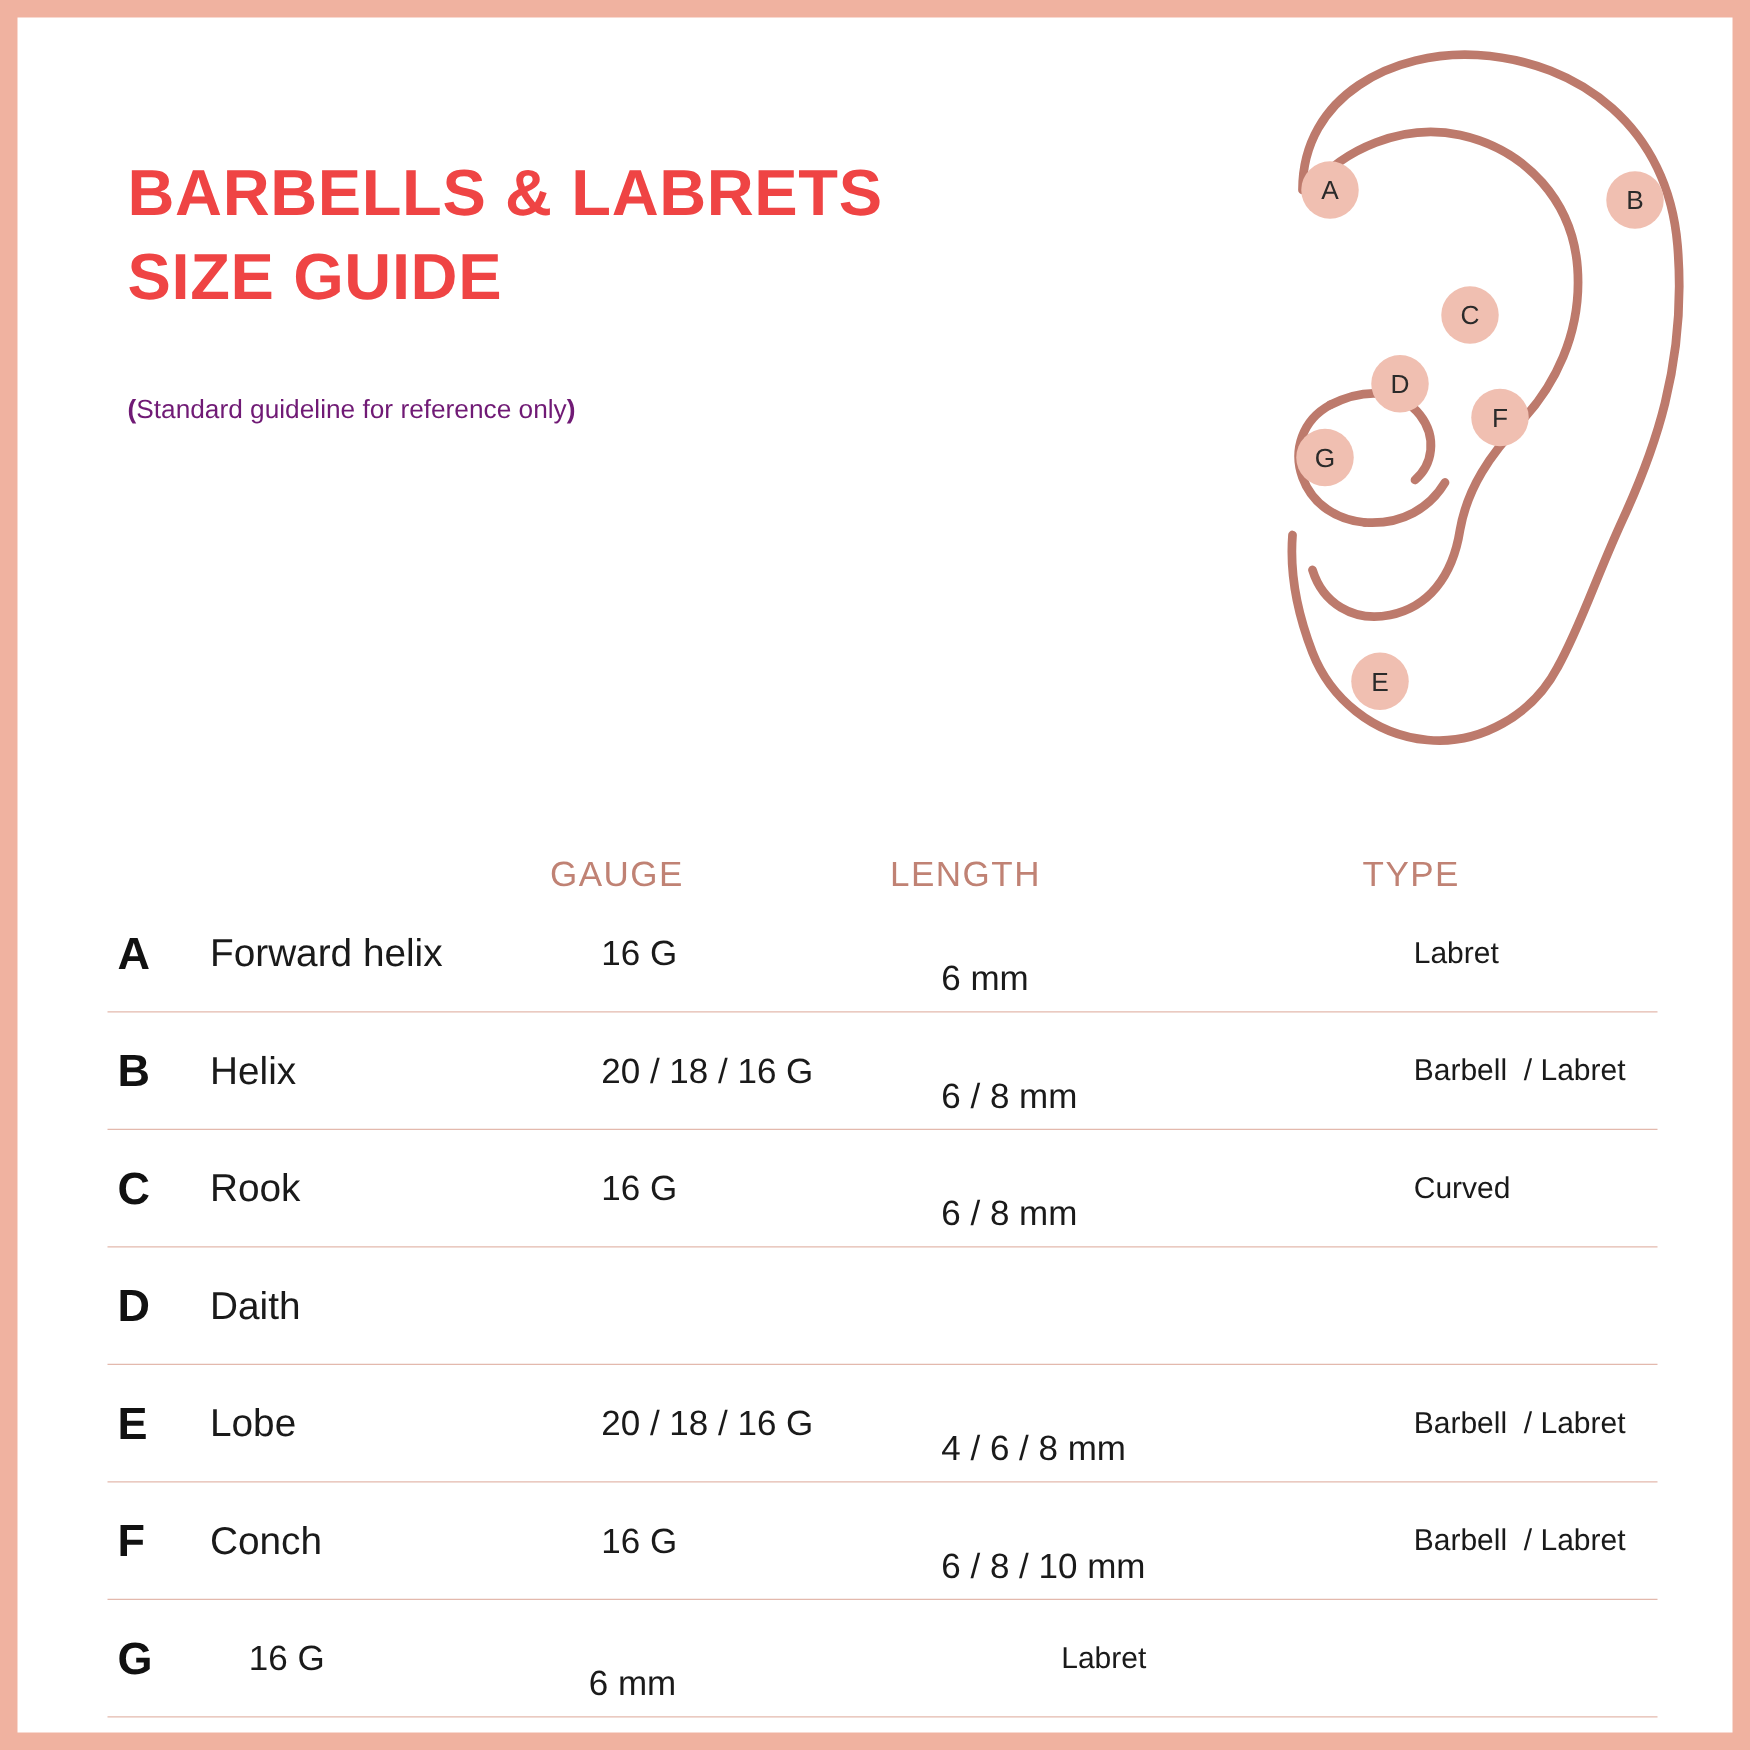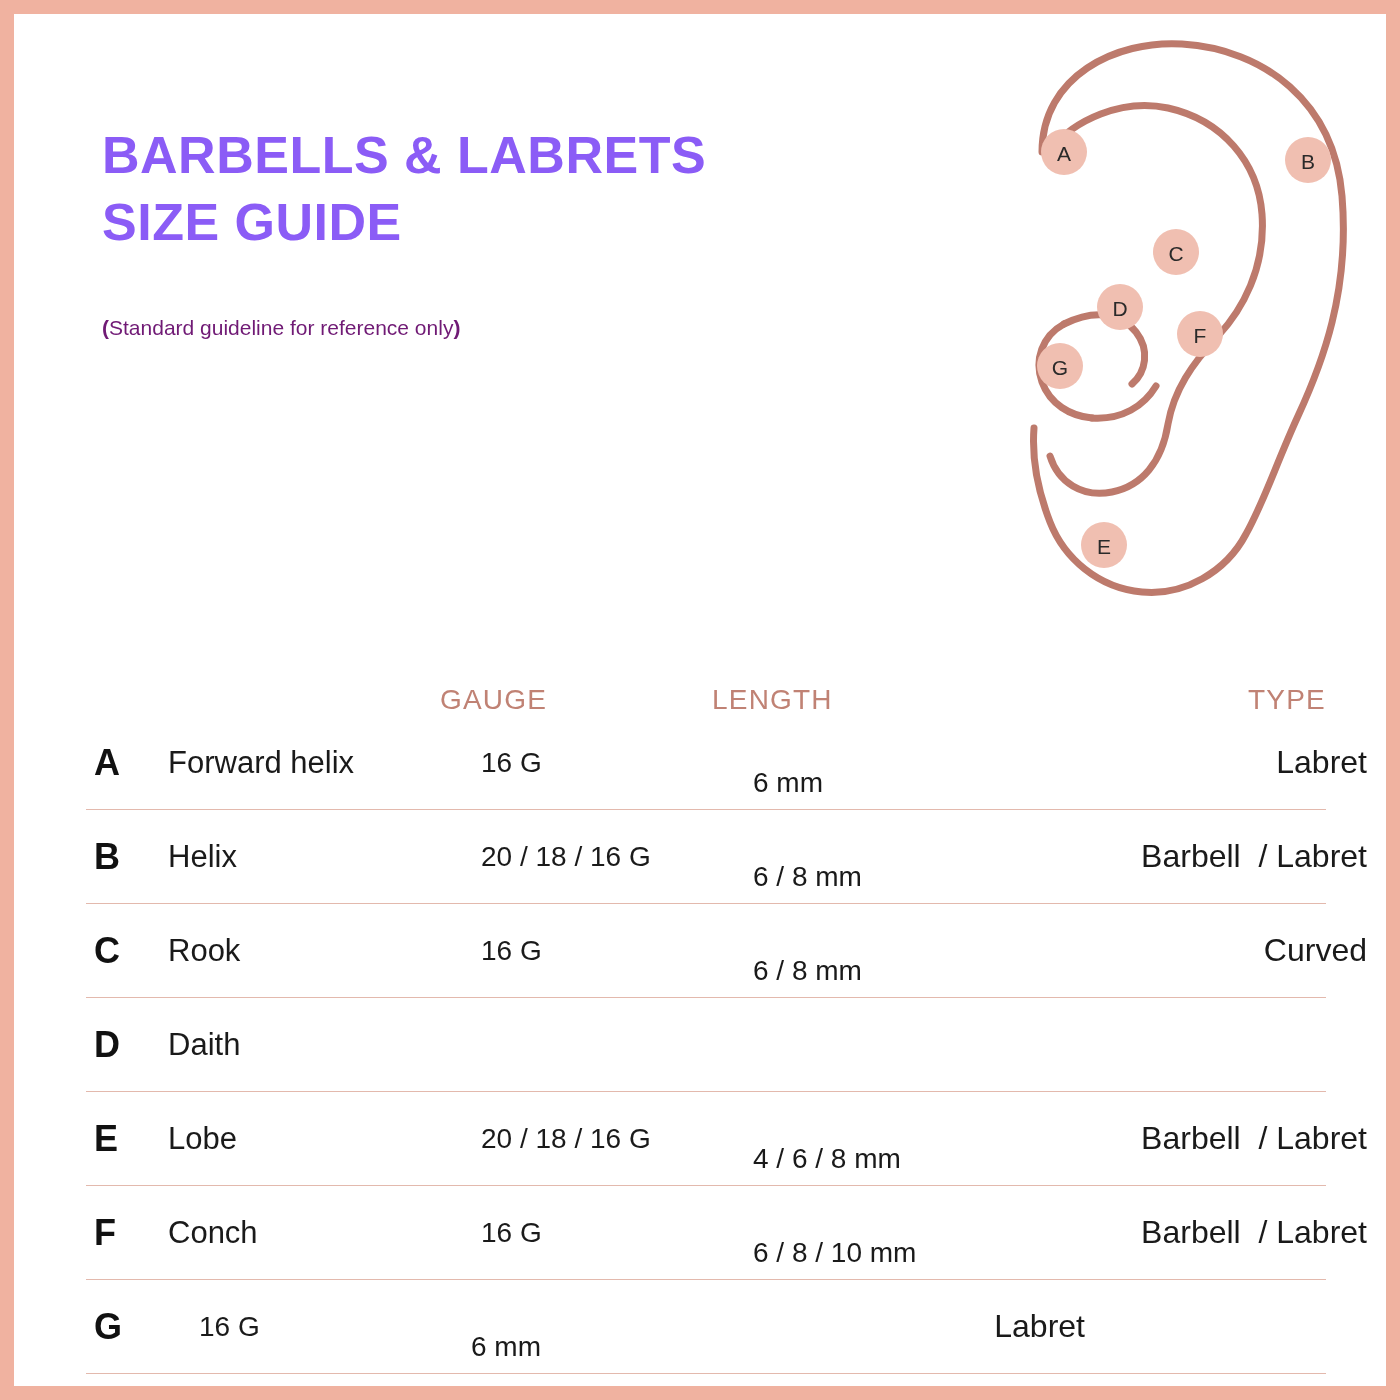--- a/index.html
+++ b/index.html
@@ -29,21 +29,21 @@
   
   .title {
     position: absolute;
     left: 88px;
     top: 108px;
     width: 760px;
     font-size: 52px;
     font-weight: bold;
     letter-spacing: 0.5px;
     line-height: 1.28;
-    color: #8b5cf6;
+    color: #ef4444;
     white-space: pre-line;
   }
   .subtitle {
     position: absolute;
     left: 88px;
     top: 302px;
     font-size: 21px;
     color: #701a75;
     font-weight: 400;
   }
@@ -79,41 +79,41 @@
     align-items: flex-end;
     height: 62px;
     color: #c08274;
     font-size: 28px;
     letter-spacing: 1.2px;
   }
   .col-letter { width: 72px; flex: 0 0 72px; }
   .col-name   { width: 282px; flex: 0 0 282px; }
   .col-gauge  { width: 272px; flex: 0 0 272px; }
   .col-length { width: 378px; flex: 0 0 378px; }
-  .col-type   { width: 236px; flex: 0 0 236px; text-align: right; }
+  .col-type   { width: 236px; flex: 0 0 236px; }
 
   .row {
     display: flex;
     align-items: center;
     height: 94px;
     border-bottom: 1px solid #e3b9ad;
     font-size: 29px;
     color: #1a1a1a;
   }
   .row:first-of-type { border-top: none; }
   .row .col-letter {
     font-size: 36px;
     font-weight: bold;
     color: #111;
     padding-left: 8px;
   }
   .row .col-name { font-size: 31px; padding-left: 10px; }
   .row .col-gauge { font-size: 28px; margin-left: 41px; }
   .row .col-length { font-size: 28px; margin-top: 40px; }
-  .row .col-type { font-size: 32px; white-space: pre; }
+  .row .col-type { font-size: 24px; white-space: pre; }
 </style>
 </head>
 <body>
 
 <div id="page">
   <div id="inner">
 
     <div class="title">BARBELLS &amp; LABRETS
 SIZE GUIDE</div>
 

